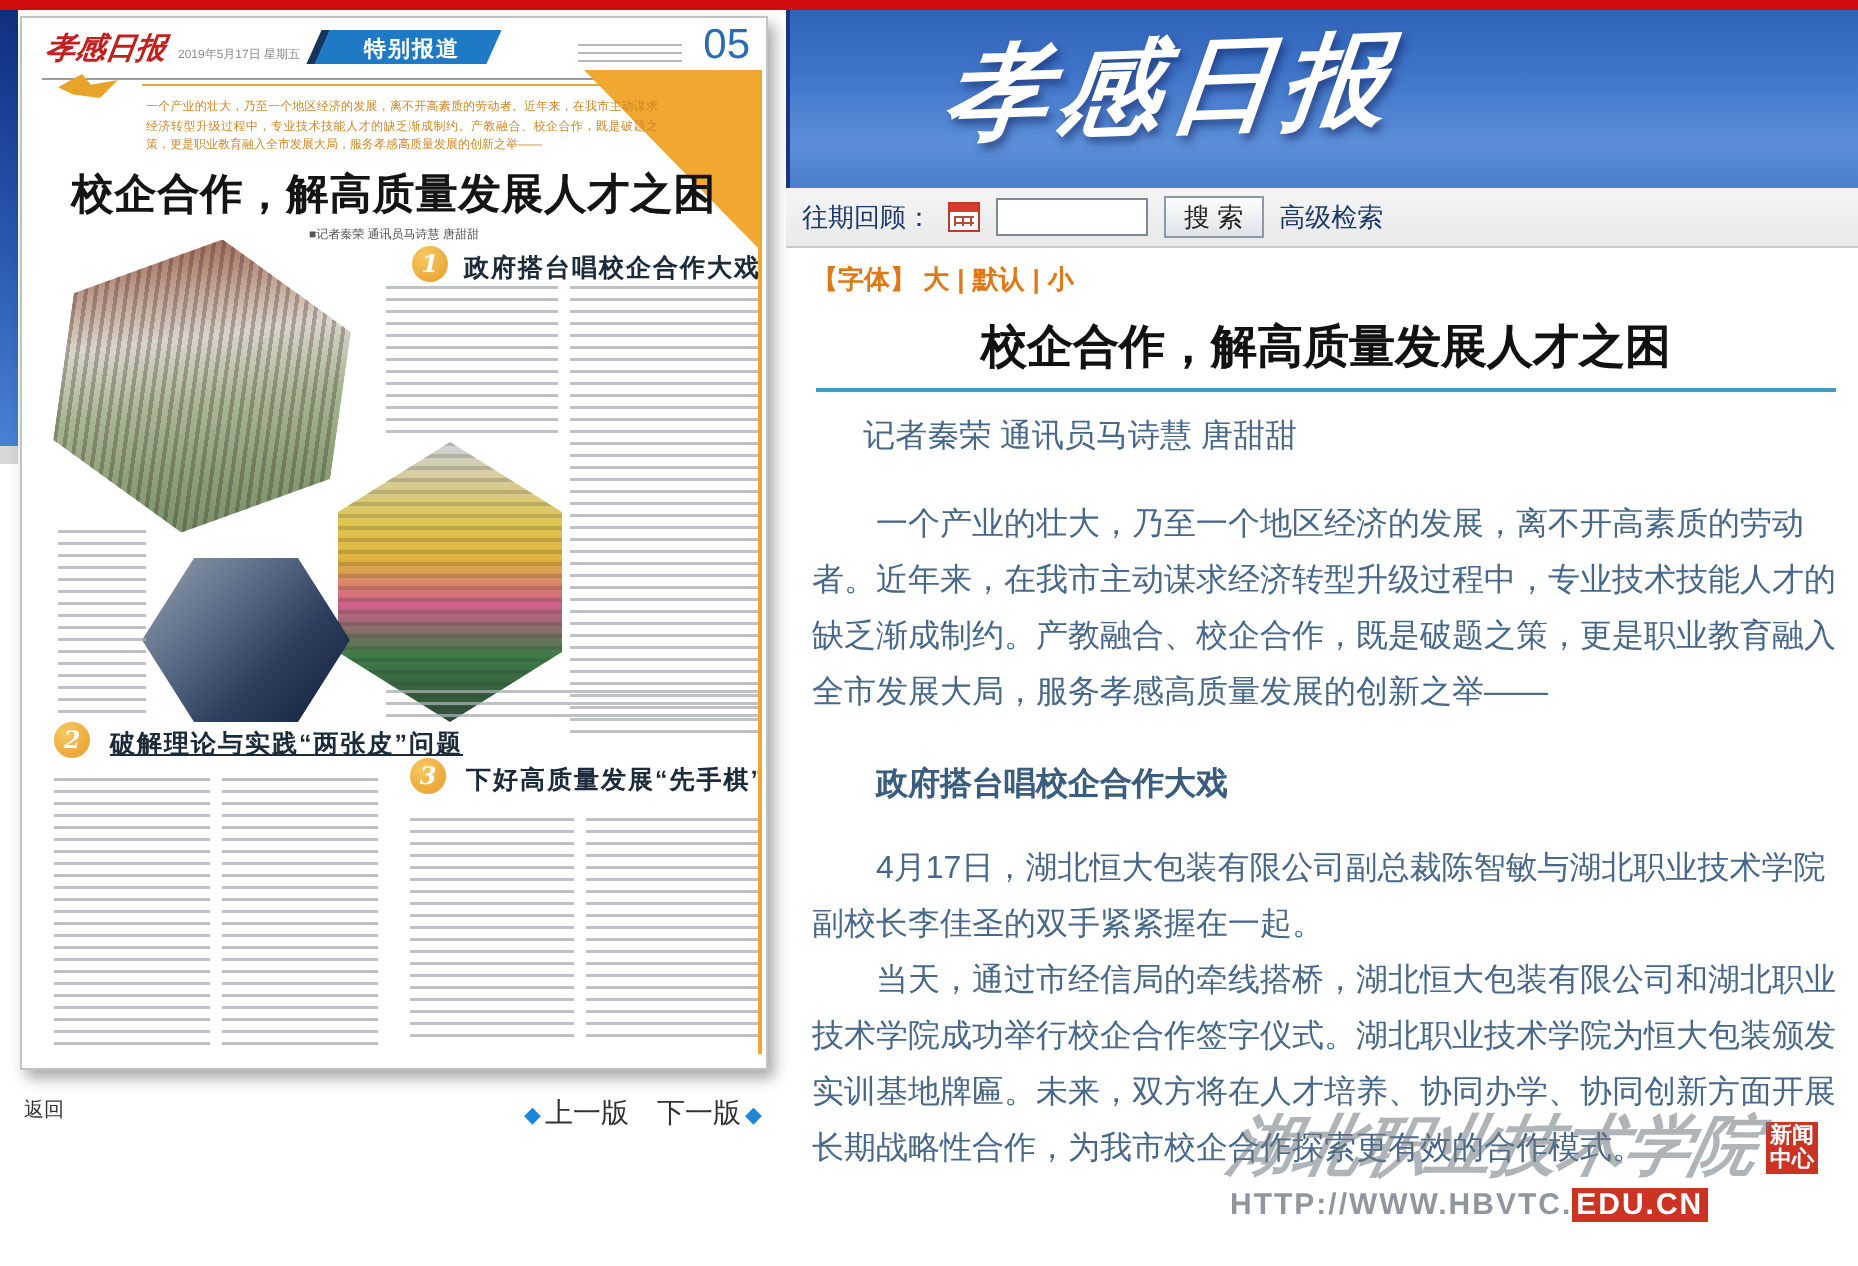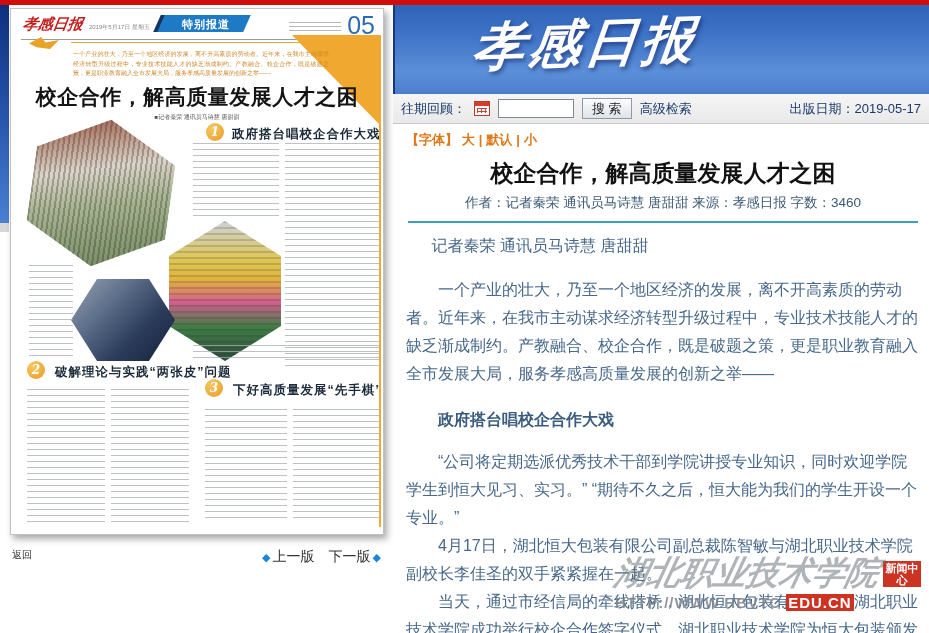--- a/index.html
+++ b/index.html
@@ -20,21 +20,21 @@
 
   .np-logo { position:absolute; left:12px; top:6px; font-family:"DejaVu Serif",serif;
     font-style:italic; font-weight:bold; font-size:15px; color:#c41f1f; transform:skewX(-8deg); }
   .np-date { position:absolute; left:78px; top:14px; font-size:6px; color:#8a8a8a; }
   .np-banner { position:absolute; left:150px; top:6px; width:86px; height:17px;
     background:#1f7ac6; transform:skewX(-24deg); box-shadow:-4px 0 0 #16355e; }
   .np-banner-text { position:absolute; left:152px; top:8px; width:86px; text-align:center;
     font-size:11px; font-weight:bold; color:#fff; letter-spacing:1px; }
   .np-headright { position:absolute; right:42px; top:13px; width:52px; height:9px; opacity:.7;
     background:repeating-linear-gradient(180deg,#9a9a9a 0 1px,transparent 1px 4px); }
-  .np-pagenum { position:absolute; right:8px; top:2px; font-size:25px; color:#2b6ab4; }
+  .np-pagenum { position:absolute; right:8px; top:2px; font-size:21px; color:#2b6ab4; }
   .np-headline-rule { position:absolute; left:10px; top:30px; right:10px; height:1px; background:#9a9a9a; }
 
   .np-corner { position:absolute; top:26px; right:3px; width:0; height:0;
     border-top:90px solid #f0a830; border-left:88px solid transparent; }
   .np-bird { position:absolute; left:18px; top:28px; width:30px; height:12px;
     background:#e8a428; clip-path:polygon(0 55%,40% 0,55% 45%,100% 25%,70% 100%,25% 85%); }
   .np-ruleline { position:absolute; left:60px; top:33px; width:232px; height:1px; background:#e8a838; }
   .np-intro { position:absolute; left:62px; top:41px; width:256px; font-size:6px;
     line-height:9.5px; color:#cf8728; text-align:justify; }
   .np-headline { position:absolute; left:8px; right:8px; top:74px; text-align:center;
@@ -55,21 +55,21 @@
       linear-gradient(180deg,#cdd2d8 0%,#dfc654 28%,#e0b23e 42%,#d2608c 58%,#3e7d46 76%,#2f4d3c 100%); }
   .hex-tech { left:60px; top:270px; width:104px; height:82px;
     background:linear-gradient(135deg,#97a2b0 0%,#5b6d88 35%,#2c3d5c 65%,#131f38 100%); }
 
   .sec-circle { position:absolute; width:18px; height:18px; border-radius:50%;
     background:radial-gradient(circle at 35% 30%,#f6c960,#e89a28); color:#fff;
     font-family:"DejaVu Serif",serif; font-style:italic; font-size:12px; font-weight:bold;
     text-align:center; line-height:18px; }
   .sec-title { position:absolute; font-size:12.5px; font-weight:bold; color:#1c2b3a; letter-spacing:1px; }
   .c1 { left:195px; top:114px; } .t1 { left:221px; top:117px; }
-  .c2 { left:16px;  top:352px; } .t2 { left:44px;  top:355px; }
+  .c2 { left:16px;  top:352px; } .t2 { left:44px;  top:355px;text-decoration:underline; }
   .c3 { left:194px; top:370px; } .t3 { left:222px; top:373px; }
 
   .ft { position:absolute; opacity:.75;
     background:repeating-linear-gradient(180deg,#a8adb4 0 1.5px,transparent 1.5px 6px); }
   .ft-a { left:182px; top:134px; width:86px; height:76px; }
   .ft-b { left:274px; top:134px; width:94px; height:226px; }
   .ft-c { left:182px; top:336px; width:186px; height:14px; }
   .ft-d { left:18px;  top:256px; width:44px; height:92px; }
   .ft-e { left:16px;  top:380px; width:78px; height:134px; }
   .ft-f { left:100px; top:380px; width:78px; height:134px; }
@@ -121,21 +121,21 @@
   .a-body { font-size:16px; line-height:28px; color:#47688a; }
   .a-byline { margin-left:1.6em; margin-bottom:16px; }
   .para { text-indent:2em; }
   .lede { margin-bottom:18px; }
   .subhead { text-indent:2em; font-weight:bold; color:#3a5c7e; margin:6px 0 14px; }
 
   .watermark { position:absolute; left:222px; top:546px; width:312px; pointer-events:none; }
   .wm-row1 { display:flex; align-items:center; gap:4px; }
   .wm-text { font-family:"DejaVu Serif",serif; font-style:italic; font-weight:bold;
     font-size:33px; color:rgba(110,118,126,.55); transform:skewX(-12deg); white-space:nowrap; }
-  .wm-badge { width:38px; font-size:11px; line-height:12px; text-align:center;
+  .wm-badge { width:26px; font-size:11px; line-height:12px; text-align:center;
     background:#cc3322; color:#fff; padding:1px 0; font-weight:bold; }
   .wm-row2 { margin-top:-2px; font-size:15px; font-weight:bold; letter-spacing:1px;
     color:rgba(125,132,140,.85); white-space:nowrap; }
   .wm-tail { background:#cc3322; color:#fff; padding:0 2px; }
 </style>
 </head>
 <body>
 
 <div class="topbar"></div>
 
@@ -191,40 +191,37 @@
     <div class="m-logo">孝感日报</div>
   </div>
 
   <div class="toolbar">
     <span>往期回顾：</span>
     <span class="cal"></span>
     <input class="search-input" value="" style="">
     <button class="search-btn">搜 索</button>
     <span class="adv">高级检索</span>
     <span class="tspacer"></span>
-    <span class="pubdate"><span>出版日期：</span><span>2019-05-17</span></span>
   </div>
 
   <div class="article">
     <div class="edition-row">
       <span class="fontctrl">
         <span>【字体】</span>
         <span class="opt">大</span><span class="fsep">|</span><span class="opt">默认</span><span class="fsep">|</span><span class="opt">小</span>
       </span>
     </div>
 
     <div class="a-title">校企合作，解高质量发展人才之困</div>
-    <div class="a-meta">作者：记者秦荣 通讯员马诗慧 唐甜甜 来源：孝感日报 字数：3460</div>
     <hr class="a-rule">
 
     <div class="a-body">
       <div class="a-byline">记者秦荣  通讯员马诗慧  唐甜甜</div>
       <div class="para lede">一个产业的壮大，乃至一个地区经济的发展，离不开高素质的劳动者。近年来，在我市主动谋求经济转型升级过程中，专业技术技能人才的缺乏渐成制约。产教融合、校企合作，既是破题之策，更是职业教育融入全市发展大局，服务孝感高质量发展的创新之举——</div>
       <div class="subhead">政府搭台唱校企合作大戏</div>
-      <div class="para">“公司将定期选派优秀技术干部到学院讲授专业知识，同时欢迎学院学生到恒大见习、实习。”  “期待不久之后，恒大能为我们的学生开设一个专业。”</div>
       <div class="para">4月17日，湖北恒大包装有限公司副总裁陈智敏与湖北职业技术学院副校长李佳圣的双手紧紧握在一起。</div>
       <div class="para">当天，通过市经信局的牵线搭桥，湖北恒大包装有限公司和湖北职业技术学院成功举行校企合作签字仪式。湖北职业技术学院为恒大包装颁发实训基地牌匾。未来，双方将在人才培养、协同办学、协同创新方面开展长期战略性合作，为我市校企合作探索更有效的合作模式。</div>
 
     </div>
   </div>
 
   <div class="watermark">
     <div class="wm-row1">
       <span class="wm-text">湖北职业技术学院</span>
       <span class="wm-badge">新闻中心</span>

